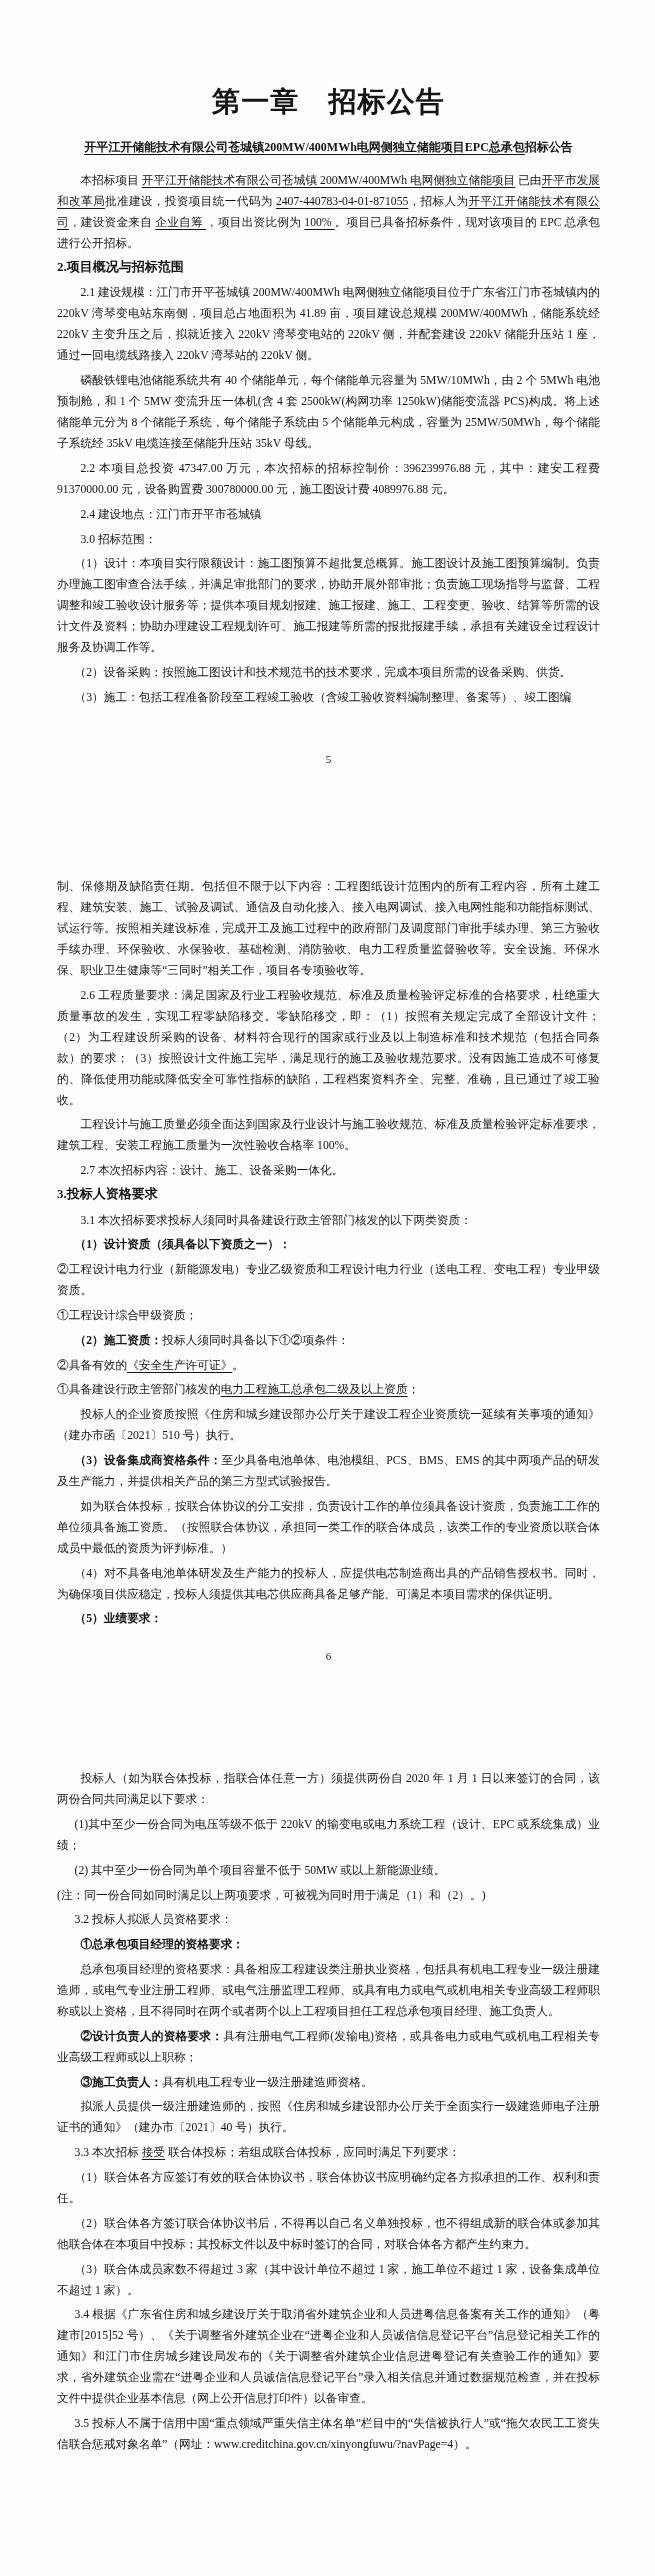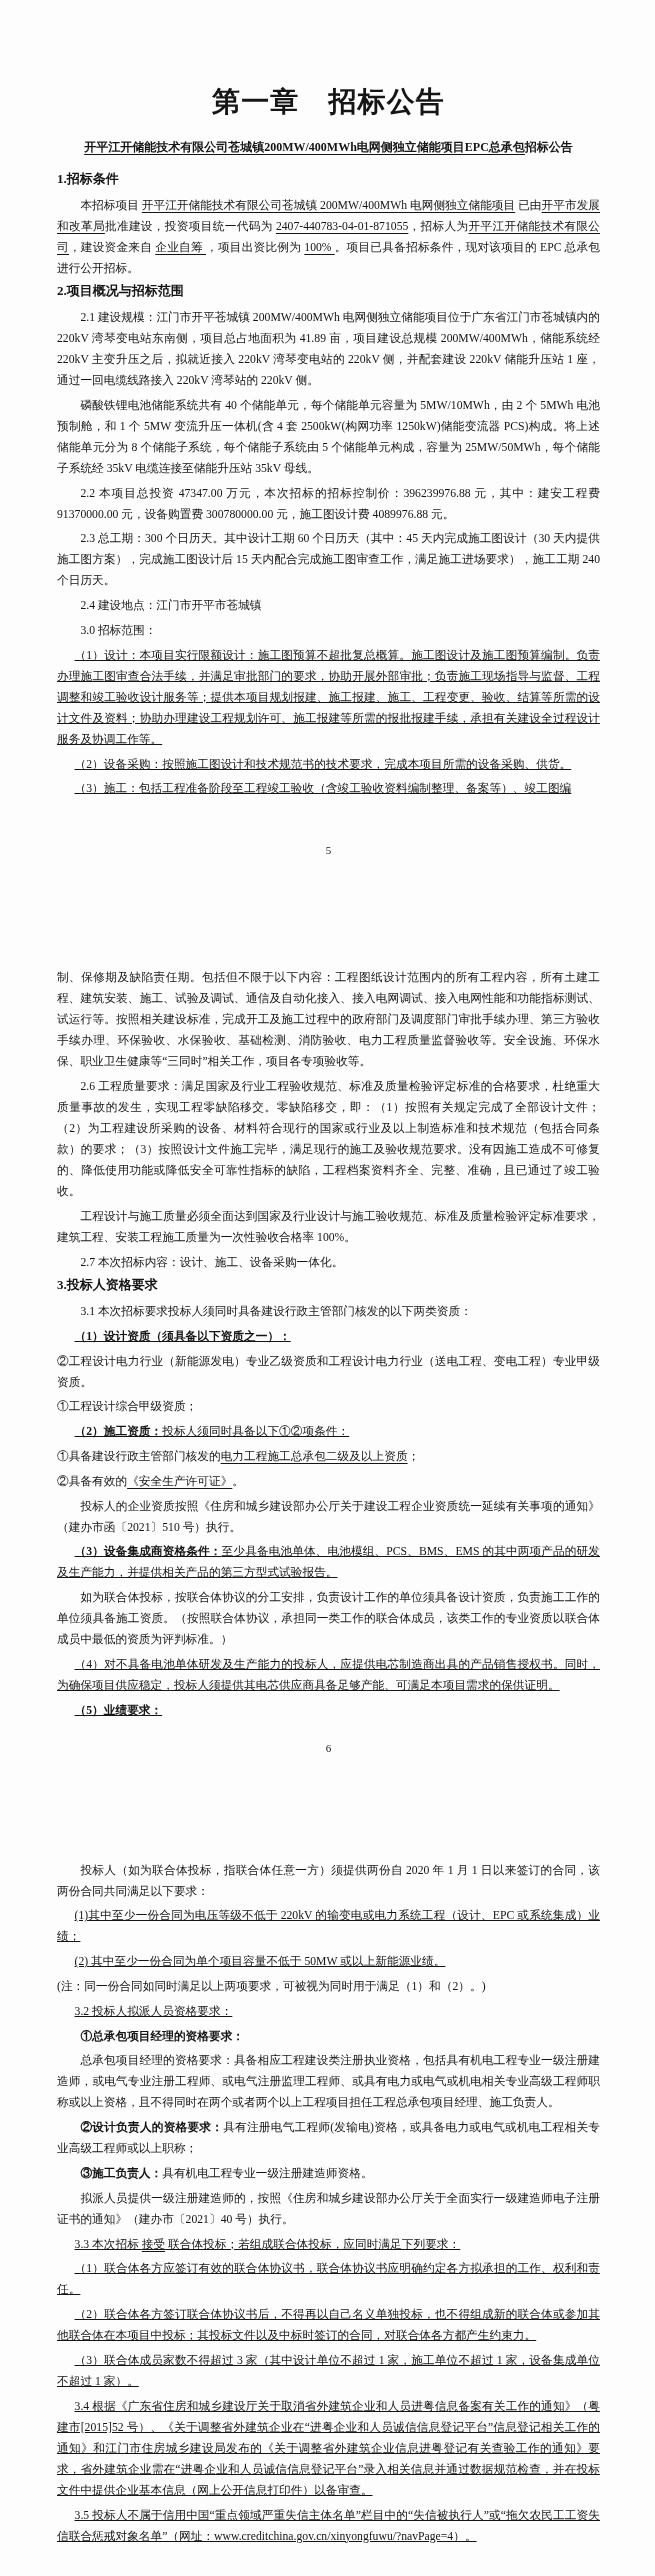--- a/index.html
+++ b/index.html
@@ -32,21 +32,21 @@
     font-weight:bold;
     margin:3.3px 0 6.6px 0;
   }
   p.body{
     font-size:11.7px;
     line-height:21px;
     text-align:justify;
     margin:0 0 3.8px 0;
   }
   .ind2{text-indent:2em;}
-  .ind1{text-indent:1.5em;text-decoration:underline;}
+  .ind1{text-indent:1.5em;}
   .noind{text-indent:0;}
   .tight{line-height:17.5px;margin-bottom:1.1px;}
   .u{text-decoration:underline;text-underline-offset:2.7px;}
   .b{font-weight:bold;}
   .pagebreak{box-sizing:border-box;}
   #pb1{height:164px;padding-top:37px;}
   #pb2{height:135px;padding-top:13px;}
   .pagenum{
     display:block;
     text-align:center;
@@ -56,33 +56,31 @@
 </style>
 </head>
 <body>
 
 <div class="doc">
 
   <h1 class="chapter">第一章　招标公告</h1>
 
   <p class="subtitle"><span class="u">开平江开储能技术有限公司苍城镇200MW/400MWh电网侧独立储能项目EPC总承包</span><span>招标公告</span></p>
 
-  <h2 class="sec">1.招标条件</h2>
 
   <p class="body ind2"><span>本招标项目 </span><span class="u">开平江开储能技术有限公司苍城镇 200MW/400MWh 电网侧独立储能项目</span><span> 已由</span><span class="u">开平市发展和改革局</span><span>批准建设，投资项目统一代码为 </span><span class="u">2407-440783-04-01-871055</span><span>，招标人为</span><span class="u">开平江开储能技术有限公司</span><span>，建设资金来自 </span><span class="u">企业自筹 </span><span>，项目出资比例为 </span><span class="u">100% </span><span>。项目已具备招标条件，现对该项目的 EPC 总承包进行公开招标。</span></p>
 
   <h2 class="sec">2.项目概况与招标范围</h2>
 
   <p class="body ind2">2.1 建设规模：江门市开平苍城镇 200MW/400MWh 电网侧独立储能项目位于广东省江门市苍城镇内的 220kV 湾琴变电站东南侧，项目总占地面积为 41.89 亩，项目建设总规模 200MW/400MWh，储能系统经 220kV 主变升压之后，拟就近接入 220kV 湾琴变电站的 220kV 侧，并配套建设 220kV 储能升压站 1 座，通过一回电缆线路接入 220kV 湾琴站的 220kV 侧。</p>
 
   <p class="body ind2">磷酸铁锂电池储能系统共有 40 个储能单元，每个储能单元容量为 5MW/10MWh，由 2 个 5MWh 电池预制舱，和 1 个 5MW 变流升压一体机(含 4 套 2500kW(构网功率 1250kW)储能变流器 PCS)构成。将上述储能单元分为 8 个储能子系统，每个储能子系统由 5 个储能单元构成，容量为 25MW/50MWh，每个储能子系统经 35kV 电缆连接至储能升压站 35kV 母线。</p>
 
   <p class="body ind2">2.2 本项目总投资 47347.00 万元，本次招标的招标控制价：396239976.88 元，其中：建安工程费 91370000.00 元，设备购置费 300780000.00 元，施工图设计费 4089976.88 元。</p>
 
-  <p class="body ind2">2.3 总工期：300 个日历天。其中设计工期 60 个日历天（其中：45 天内完成施工图设计（30 天内提供施工图方案），完成施工图设计后 15 天内配合完成施工图审查工作，满足施工进场要求），施工工期 240 个日历天。</p>
 
   <p class="body ind2">2.4 建设地点：江门市开平市苍城镇</p>
 
   <p class="body ind2">3.0 招标范围：</p>
 
   <p class="body ind1">（1）设计：本项目实行限额设计：施工图预算不超批复总概算。施工图设计及施工图预算编制。负责办理施工图审查合法手续，并满足审批部门的要求，协助开展外部审批；负责施工现场指导与监督、工程调整和竣工验收设计服务等；提供本项目规划报建、施工报建、施工、工程变更、验收、结算等所需的设计文件及资料；协助办理建设工程规划许可、施工报建等所需的报批报建手续，承担有关建设全过程设计服务及协调工作等。</p>
 
   <p class="body ind1">（2）设备采购：按照施工图设计和技术规范书的技术要求，完成本项目所需的设备采购、供货。</p>
 
   <p class="body ind1">（3）施工：包括工程准备阶段至工程竣工验收（含竣工验收资料编制整理、备案等）、竣工图编</p>
@@ -104,23 +102,23 @@
   <p class="body ind2">3.1 本次招标要求投标人须同时具备建设行政主管部门核发的以下两类资质：</p>
 
   <p class="body ind1 b">（1）设计资质（须具备以下资质之一）：</p>
 
   <p class="body noind">②工程设计电力行业（新能源发电）专业乙级资质和工程设计电力行业（送电工程、变电工程）专业甲级资质。</p>
 
   <p class="body noind">①工程设计综合甲级资质；</p>
 
   <p class="body ind1"><span class="b">（2）施工资质：</span><span>投标人须同时具备以下①②项条件：</span></p>
 
+  <p class="body noind"><span>②具备有效的</span><span class="u">《安全生产许可证》</span><span>。</span></p>
+
   <p class="body noind"><span>①具备建设行政主管部门核发的</span><span class="u">电力工程施工总承包二级及以上资质</span><span>；</span></p>
-
-  <p class="body noind"><span>②具备有效的</span><span class="u">《安全生产许可证》</span><span>。</span></p>
 
   <p class="body ind2">投标人的企业资质按照《住房和城乡建设部办公厅关于建设工程企业资质统一延续有关事项的通知》（建办市函〔2021〕510 号）执行。</p>
 
   <p class="body ind1"><span class="b">（3）设备集成商资格条件：</span><span>至少具备电池单体、电池模组、PCS、BMS、EMS 的其中两项产品的研发及生产能力，并提供相关产品的第三方型式试验报告。</span></p>
 
   <p class="body ind2">如为联合体投标，按联合体协议的分工安排，负责设计工作的单位须具备设计资质，负责施工工作的单位须具备施工资质。（按照联合体协议，承担同一类工作的联合体成员，该类工作的专业资质以联合体成员中最低的资质为评判标准。）</p>
 
   <p class="body ind1">（4）对不具备电池单体研发及生产能力的投标人，应提供电芯制造商出具的产品销售授权书。同时，为确保项目供应稳定，投标人须提供其电芯供应商具备足够产能、可满足本项目需求的保供证明。</p>
 
   <p class="body ind1 b">（5）业绩要求：</p>

